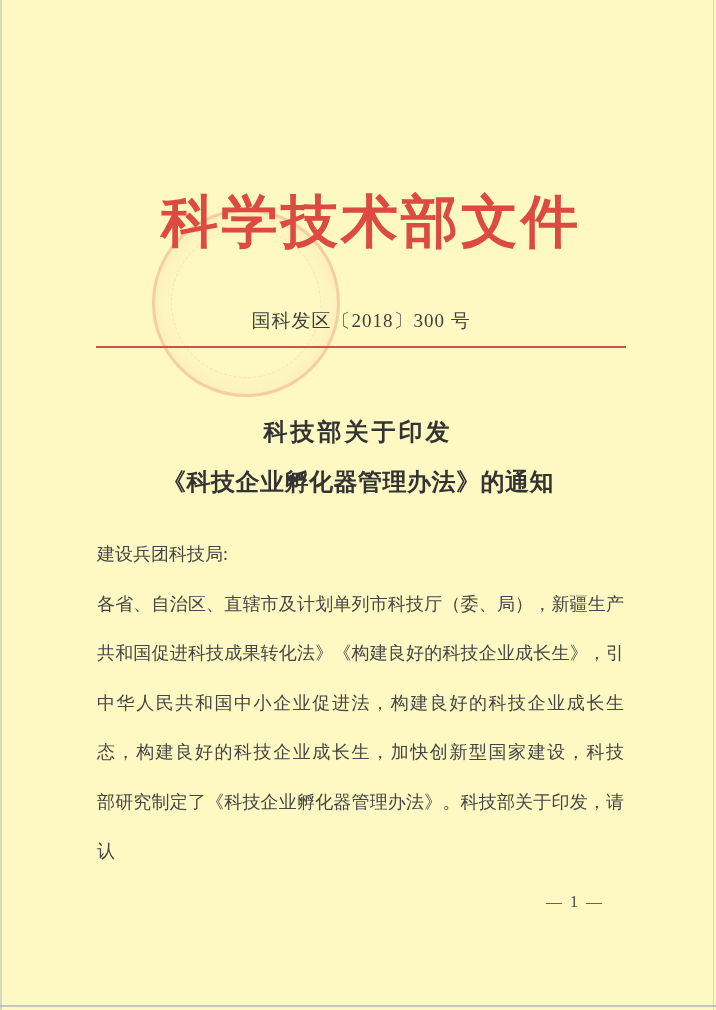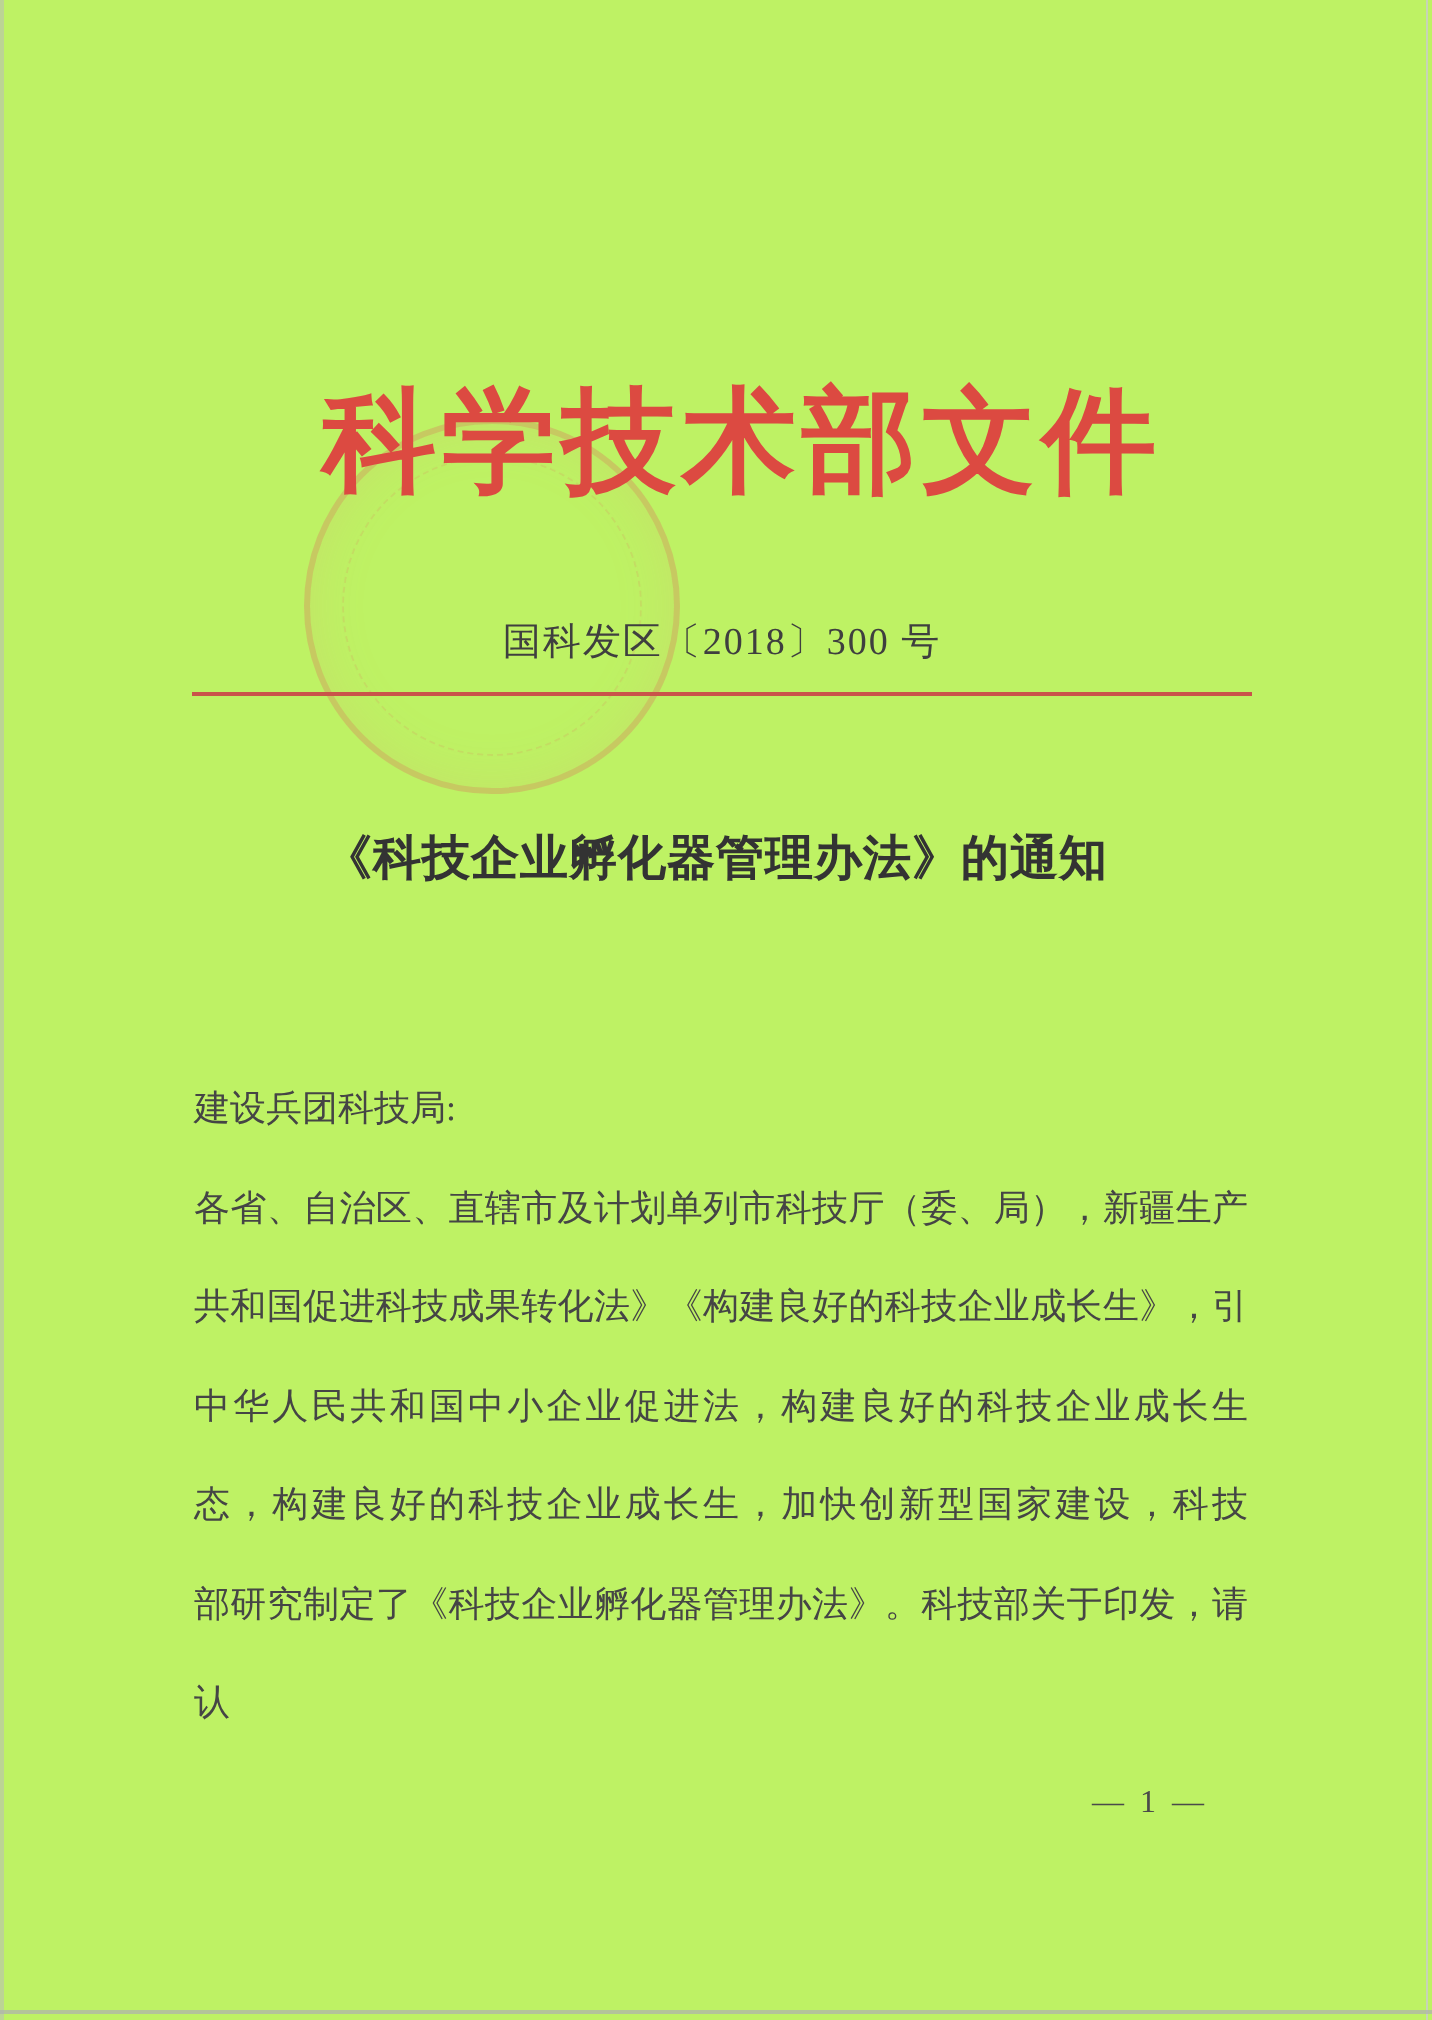--- a/index.html
+++ b/index.html
@@ -1,21 +1,21 @@
 <!DOCTYPE html>
 <html><head>
 <meta charset="utf-8">
 <style>
   html, body { margin: 0; padding: 0; background: #e8e8e6; }
   .screen {
     position: relative;
     width: 716px;
     height: 1010px;
     margin: 0 auto;
-    background: #bef264;
+    background: #fef9c3;
     overflow: hidden;
     font-family: "Liberation Serif", "DejaVu Serif", serif;
   }
   
   .edge-left   { position:absolute; left:0; top:0; width:2px; height:100%; background:#b9bcbc; opacity:.55; }
   .edge-right  { position:absolute; left:713px; top:0; width:1px; height:100%; background:#c9cccc; opacity:.8; }
   .edge-bottom { position:absolute; left:0; top:1005px; width:100%; height:2px; background:#aeb1b1; opacity:.7; }
 
   
   .seal {
@@ -47,21 +47,21 @@
     position:absolute; left:96px; top:346px; width:530px; height:2px;
     background:#c9544a;
   }
   .doc-title {
     position:absolute; left:0; top:407px; width:716px;
     text-align:center;
     font-family: "Liberation Sans", "DejaVu Sans", sans-serif;
     font-weight:bold; font-size:24px; color:#333333; line-height:50px;
   }
   .title-line-1 { letter-spacing:3px; }
-  .title-line-2 { letter-spacing:0.5px;font-family:Liberation Mono, monospace; }
+  .title-line-2 { letter-spacing:0.5px; }
 
   .body-block {
     position:absolute; left:97px; top:530px; width:527px;
     font-size:18px; color:#454545;
   }
   .body-line {
     height:49.5px; line-height:49.5px; white-space:nowrap;
   }
   .body-line.justify {
     white-space:normal;
@@ -87,20 +87,21 @@
 
   <div class="seal"></div>
 
   <h1 class="header-title">科学技术部文件</h1>
 
   <div class="doc-number">国科发区〔2018〕300 号</div>
 
   <div class="red-divider"></div>
 
   <div class="doc-title">
+    <div class="title-line-1">科技部关于印发</div>
     <div class="title-line-2">《科技企业孵化器管理办法》的通知</div>
   </div>
 
   <div class="body-block">
     <div class="body-line">建设兵团科技局:</div>
     <div class="body-line justify">各省、自治区、直辖市及计划单列市科技厅（委、局），新疆生产</div>
     <div class="body-line justify">共和国促进科技成果转化法》《构建良好的科技企业成长生》，引</div>
     <div class="body-line justify">中华人民共和国中小企业促进法，构建良好的科技企业成长生</div>
     <div class="body-line justify">态，构建良好的科技企业成长生，加快创新型国家建设，科技</div>
     <div class="body-line justify">部研究制定了《科技企业孵化器管理办法》。科技部关于印发，请认</div>

